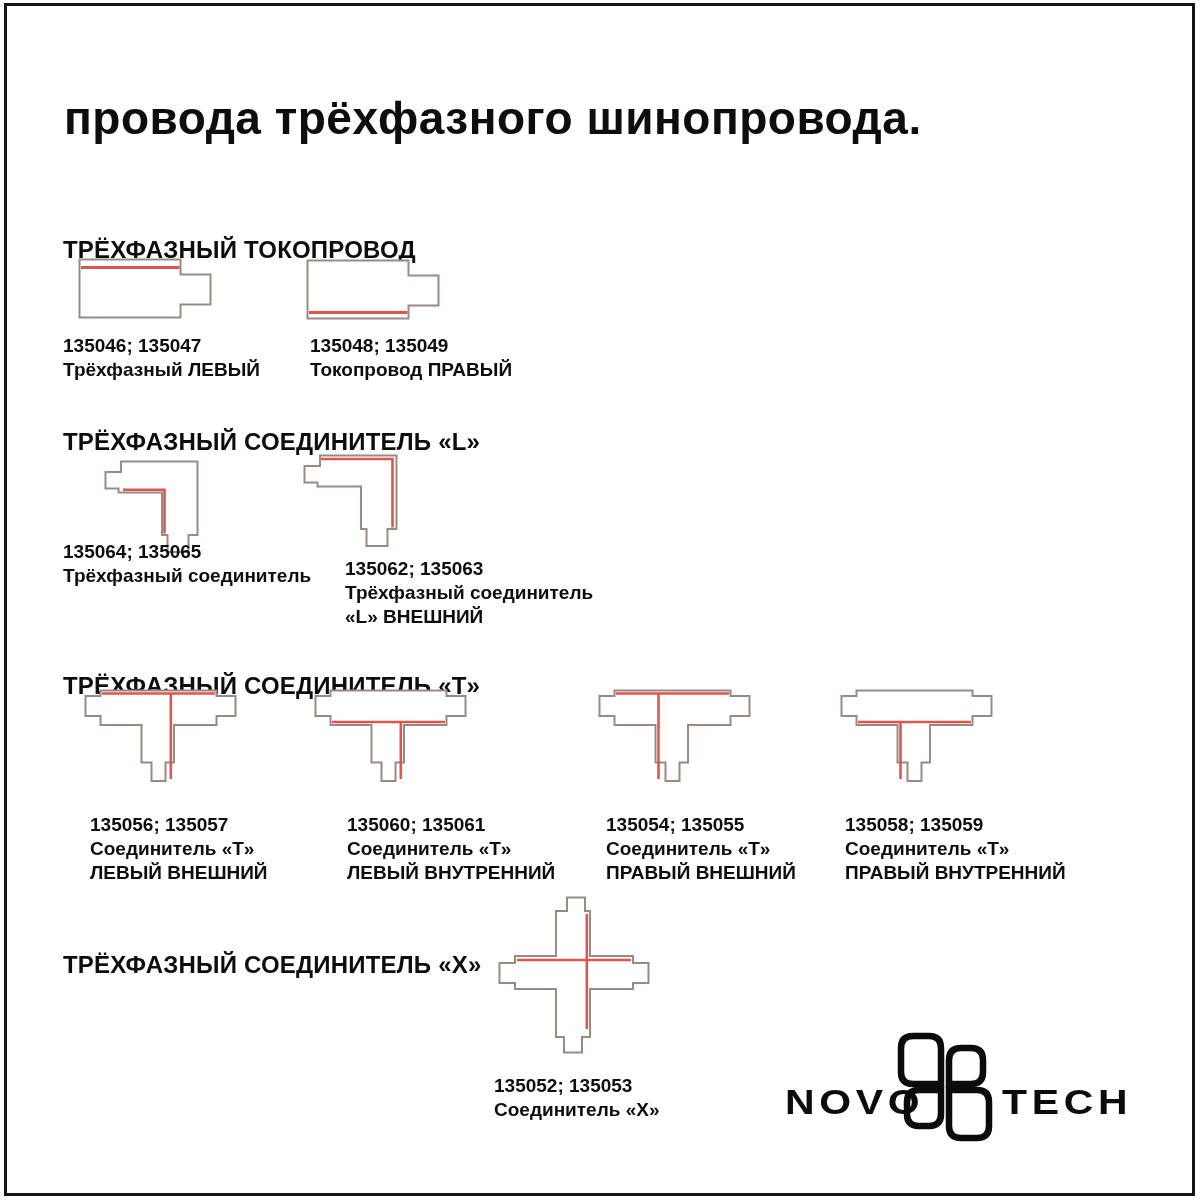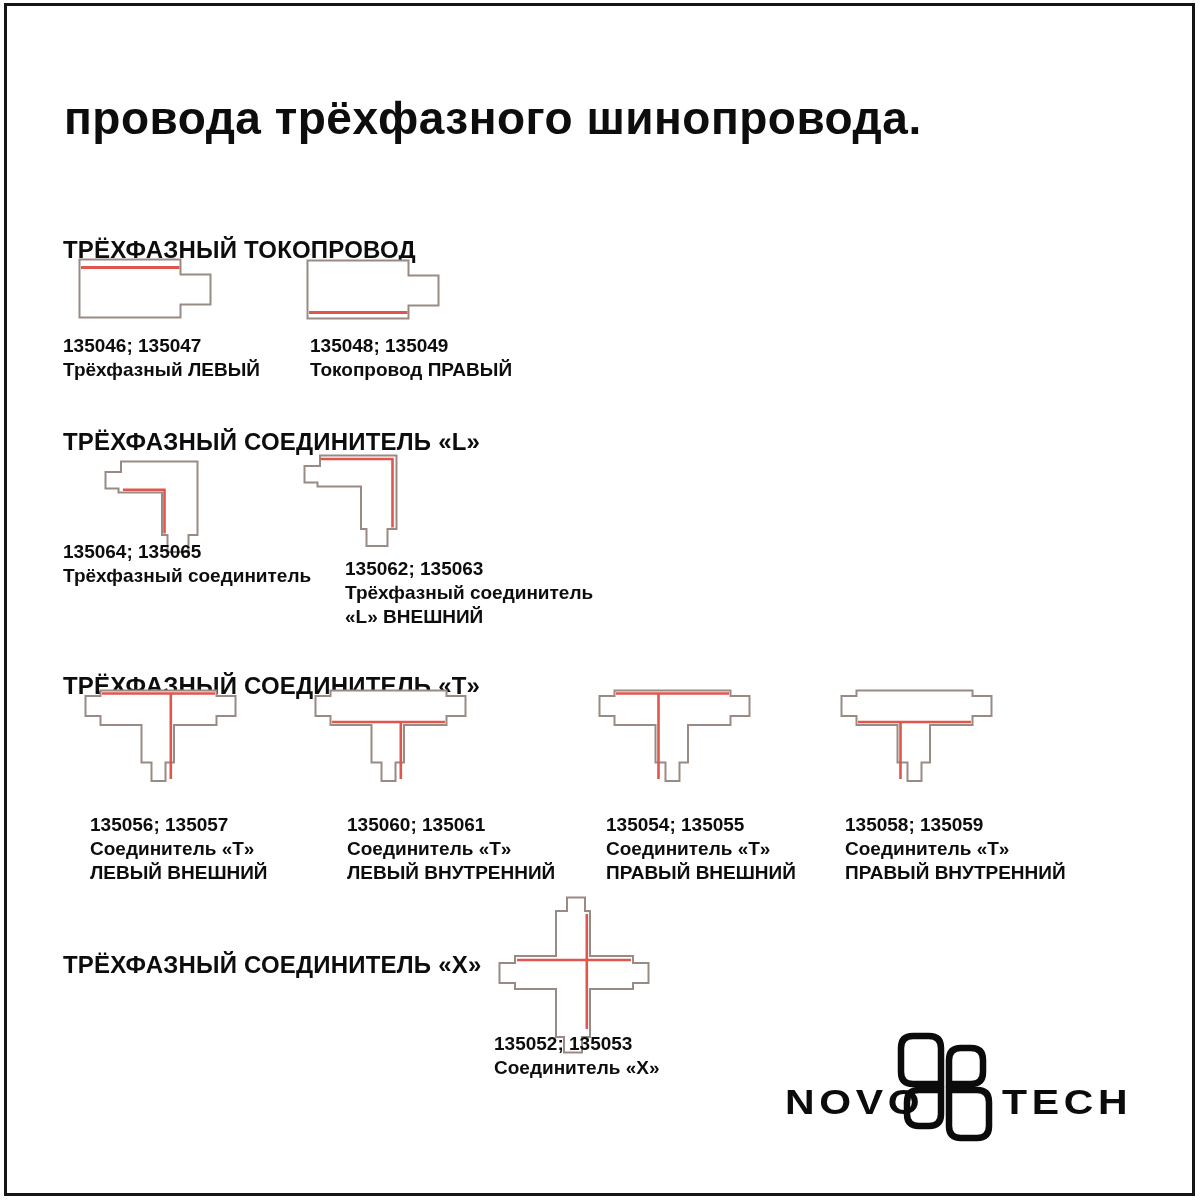--- a/index.html
+++ b/index.html
@@ -145,21 +145,21 @@
     <h2 class="h2" style="left:63px;top:931px;">ТРЁХФАЗНЫЙ СОЕДИНИТЕЛЬ «Х»</h2>
 
     <div class="fig" style="left:498px;top:896px;">
       <svg width="152" height="158" viewBox="0 0 152 158">
         <path class="outline" d="M69 1.5 H87 V15 H92 V60 H135 V67 H150.5 V87 H135 V93 H92 V141 H84 V156.5 H66 V141 H58 V93 H17 V87 H1.5 V67 H17 V60 H58 V15 H69 Z"></path>
         <line class="redthin" x1="19" y1="64" x2="133" y2="64"></line>
         <line class="redthin" x1="88.8" y1="18" x2="88.8" y2="133"></line>
       </svg>
     </div>
 
-    <div class="cap" style="left:494px;top:1032px;">
+    <div class="cap" style="left:494px;top:1074px;">
       <div>135052; 135053</div>
       <div>Соединитель «Х»</div>
     </div>
   </section>
 
   <div class="logo">
     <div class="word novo">NOVO</div>
     <svg class="flower" width="96" height="110" viewBox="0 0 96 110">
       <path d="M16 4 H32 Q44 4 44 16 V52 H16 Q4 52 4 40 V16 Q4 4 16 4 Z"></path>
       <path d="M64 16 H74 Q86 16 86 28 V40 Q86 52 74 52 H52 V28 Q52 16 64 16 Z"></path>

